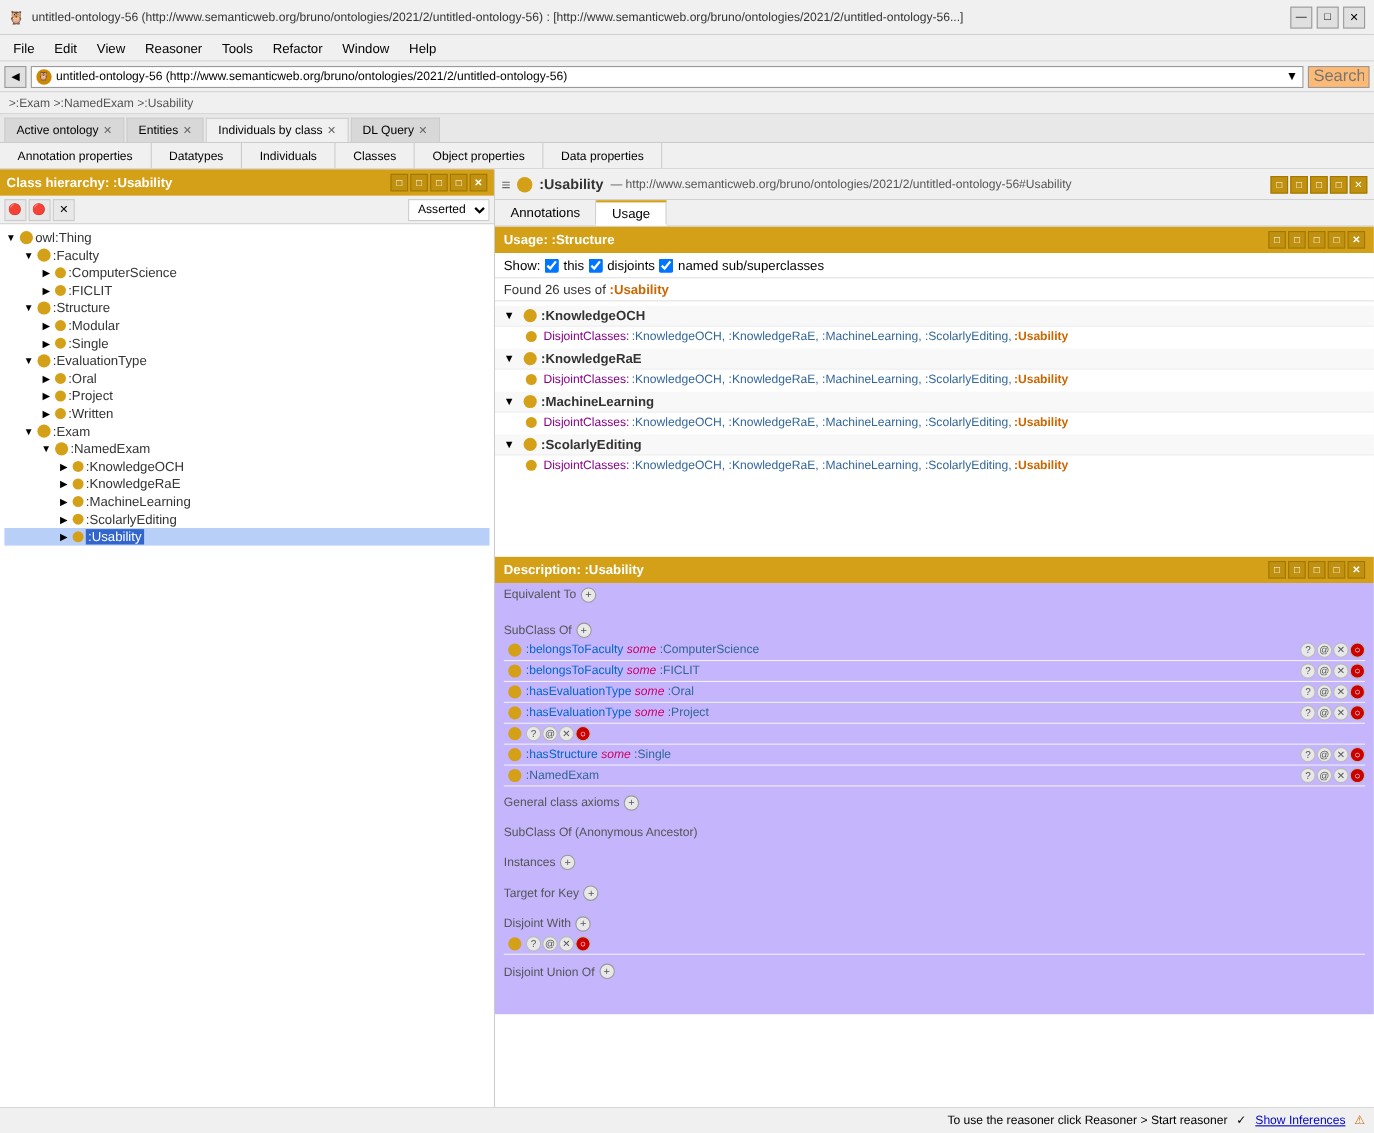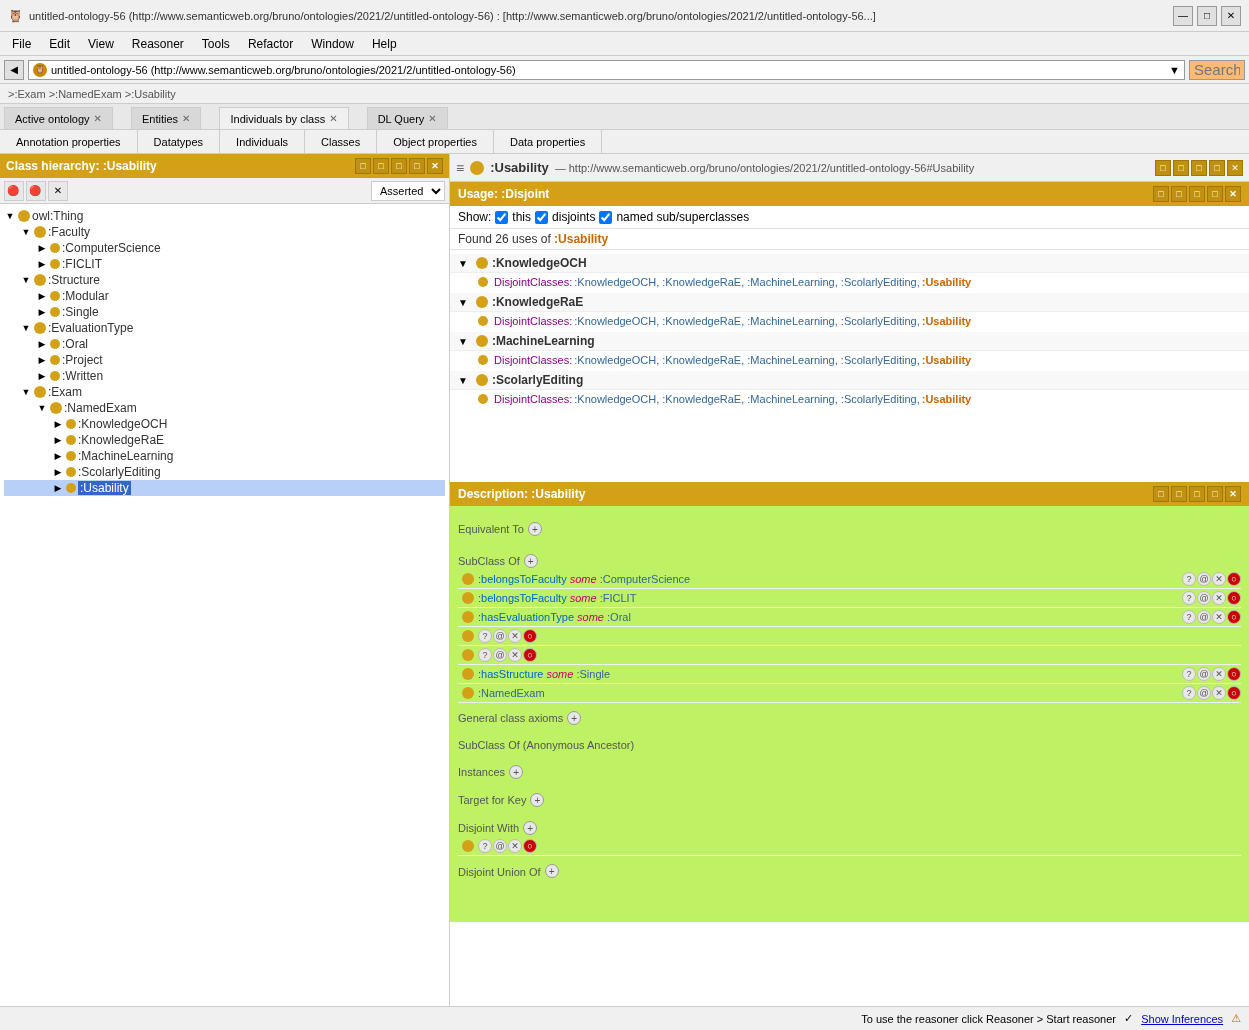--- a/index.html
+++ b/index.html
@@ -58,21 +58,21 @@
     .breadcrumb span { color: #555; }
 
     
     .tab-bar {
       background: #e8e8e8;
       border-bottom: 1px solid #ccc;
       display: flex;
       align-items: flex-end;
       padding: 0 4px;
       height: 26px;
-      gap: 18px;
+      gap: 2px;
     }
     .tab {
       padding: 3px 10px;
       border: 1px solid #ccc;
       border-bottom: none;
       background: #d8d8d8;
       cursor: pointer;
       font-size: 11px;
       display: flex;
       align-items: center;
@@ -253,21 +253,21 @@
       color: white;
       padding: 3px 8px;
       font-weight: bold;
       font-size: 12px;
       display: flex;
       align-items: center;
       justify-content: space-between;
       height: 24px;
     }
 
-    .desc-body { padding: 12px 8px; background: #bef264; }
+    .desc-body { padding: 0 8px; background: #c4b5fd; }
 
     .desc-section-label {
       font-size: 11px;
       color: #555;
       padding: 4px 0 2px 0;
       display: flex;
       align-items: center;
       gap: 4px;
     }
     .add-btn {
@@ -549,25 +549,29 @@
       <span class="class-url">— http://www.semanticweb.org/bruno/ontologies/2021/2/untitled-ontology-56#Usability</span>
       <div class="right-header-icons">
         <span class="panel-icon">□</span>
         <span class="panel-icon">□</span>
         <span class="panel-icon">□</span>
         <span class="panel-icon">□</span>
         <span class="panel-icon">✕</span>
       </div>
     </div>
 
+    <div class="inner-tab-bar">
+      <div class="inner-tab">Annotations</div>
+      <div class="inner-tab active">Usage</div>
+    </div>
 
     <div class="usage-section scrollbar-thin" style="max-height: 300px; min-height:200px;">
 
       <div class="usage-header">
-        <span>Usage: :Disjoint</span>
+        <span>Usage: :Structure</span>
         <div style="display:flex;gap:2px;">
           <span class="panel-icon">□</span>
           <span class="panel-icon">□</span>
           <span class="panel-icon">□</span>
           <span class="panel-icon">□</span>
           <span class="panel-icon">✕</span>
         </div>
       </div>
 
       <div class="usage-controls">
@@ -726,20 +730,27 @@
           <div class="desc-row-actions">
             <span class="action-btn">?</span>
             <span class="action-btn">@</span>
             <span class="action-btn">✕</span>
             <span class="action-btn" style="background:#cc0000;color:white;">○</span>
           </div>
         </div>
 
         <div class="desc-row">
           <span class="desc-row-dot"></span>
+          <span class="desc-row-text">
+            <span class="kw-prop">:hasEvaluationType</span>
+            <span> </span>
+            <span class="kw-some">some</span>
+            <span> </span>
+            <span class="kw-class2">:Project</span>
+          </span>
           <div class="desc-row-actions">
             <span class="action-btn">?</span>
             <span class="action-btn">@</span>
             <span class="action-btn">✕</span>
             <span class="action-btn" style="background:#cc0000;color:white;">○</span>
           </div>
         </div>
 
         <div class="desc-row">
           <span class="desc-row-dot"></span>

